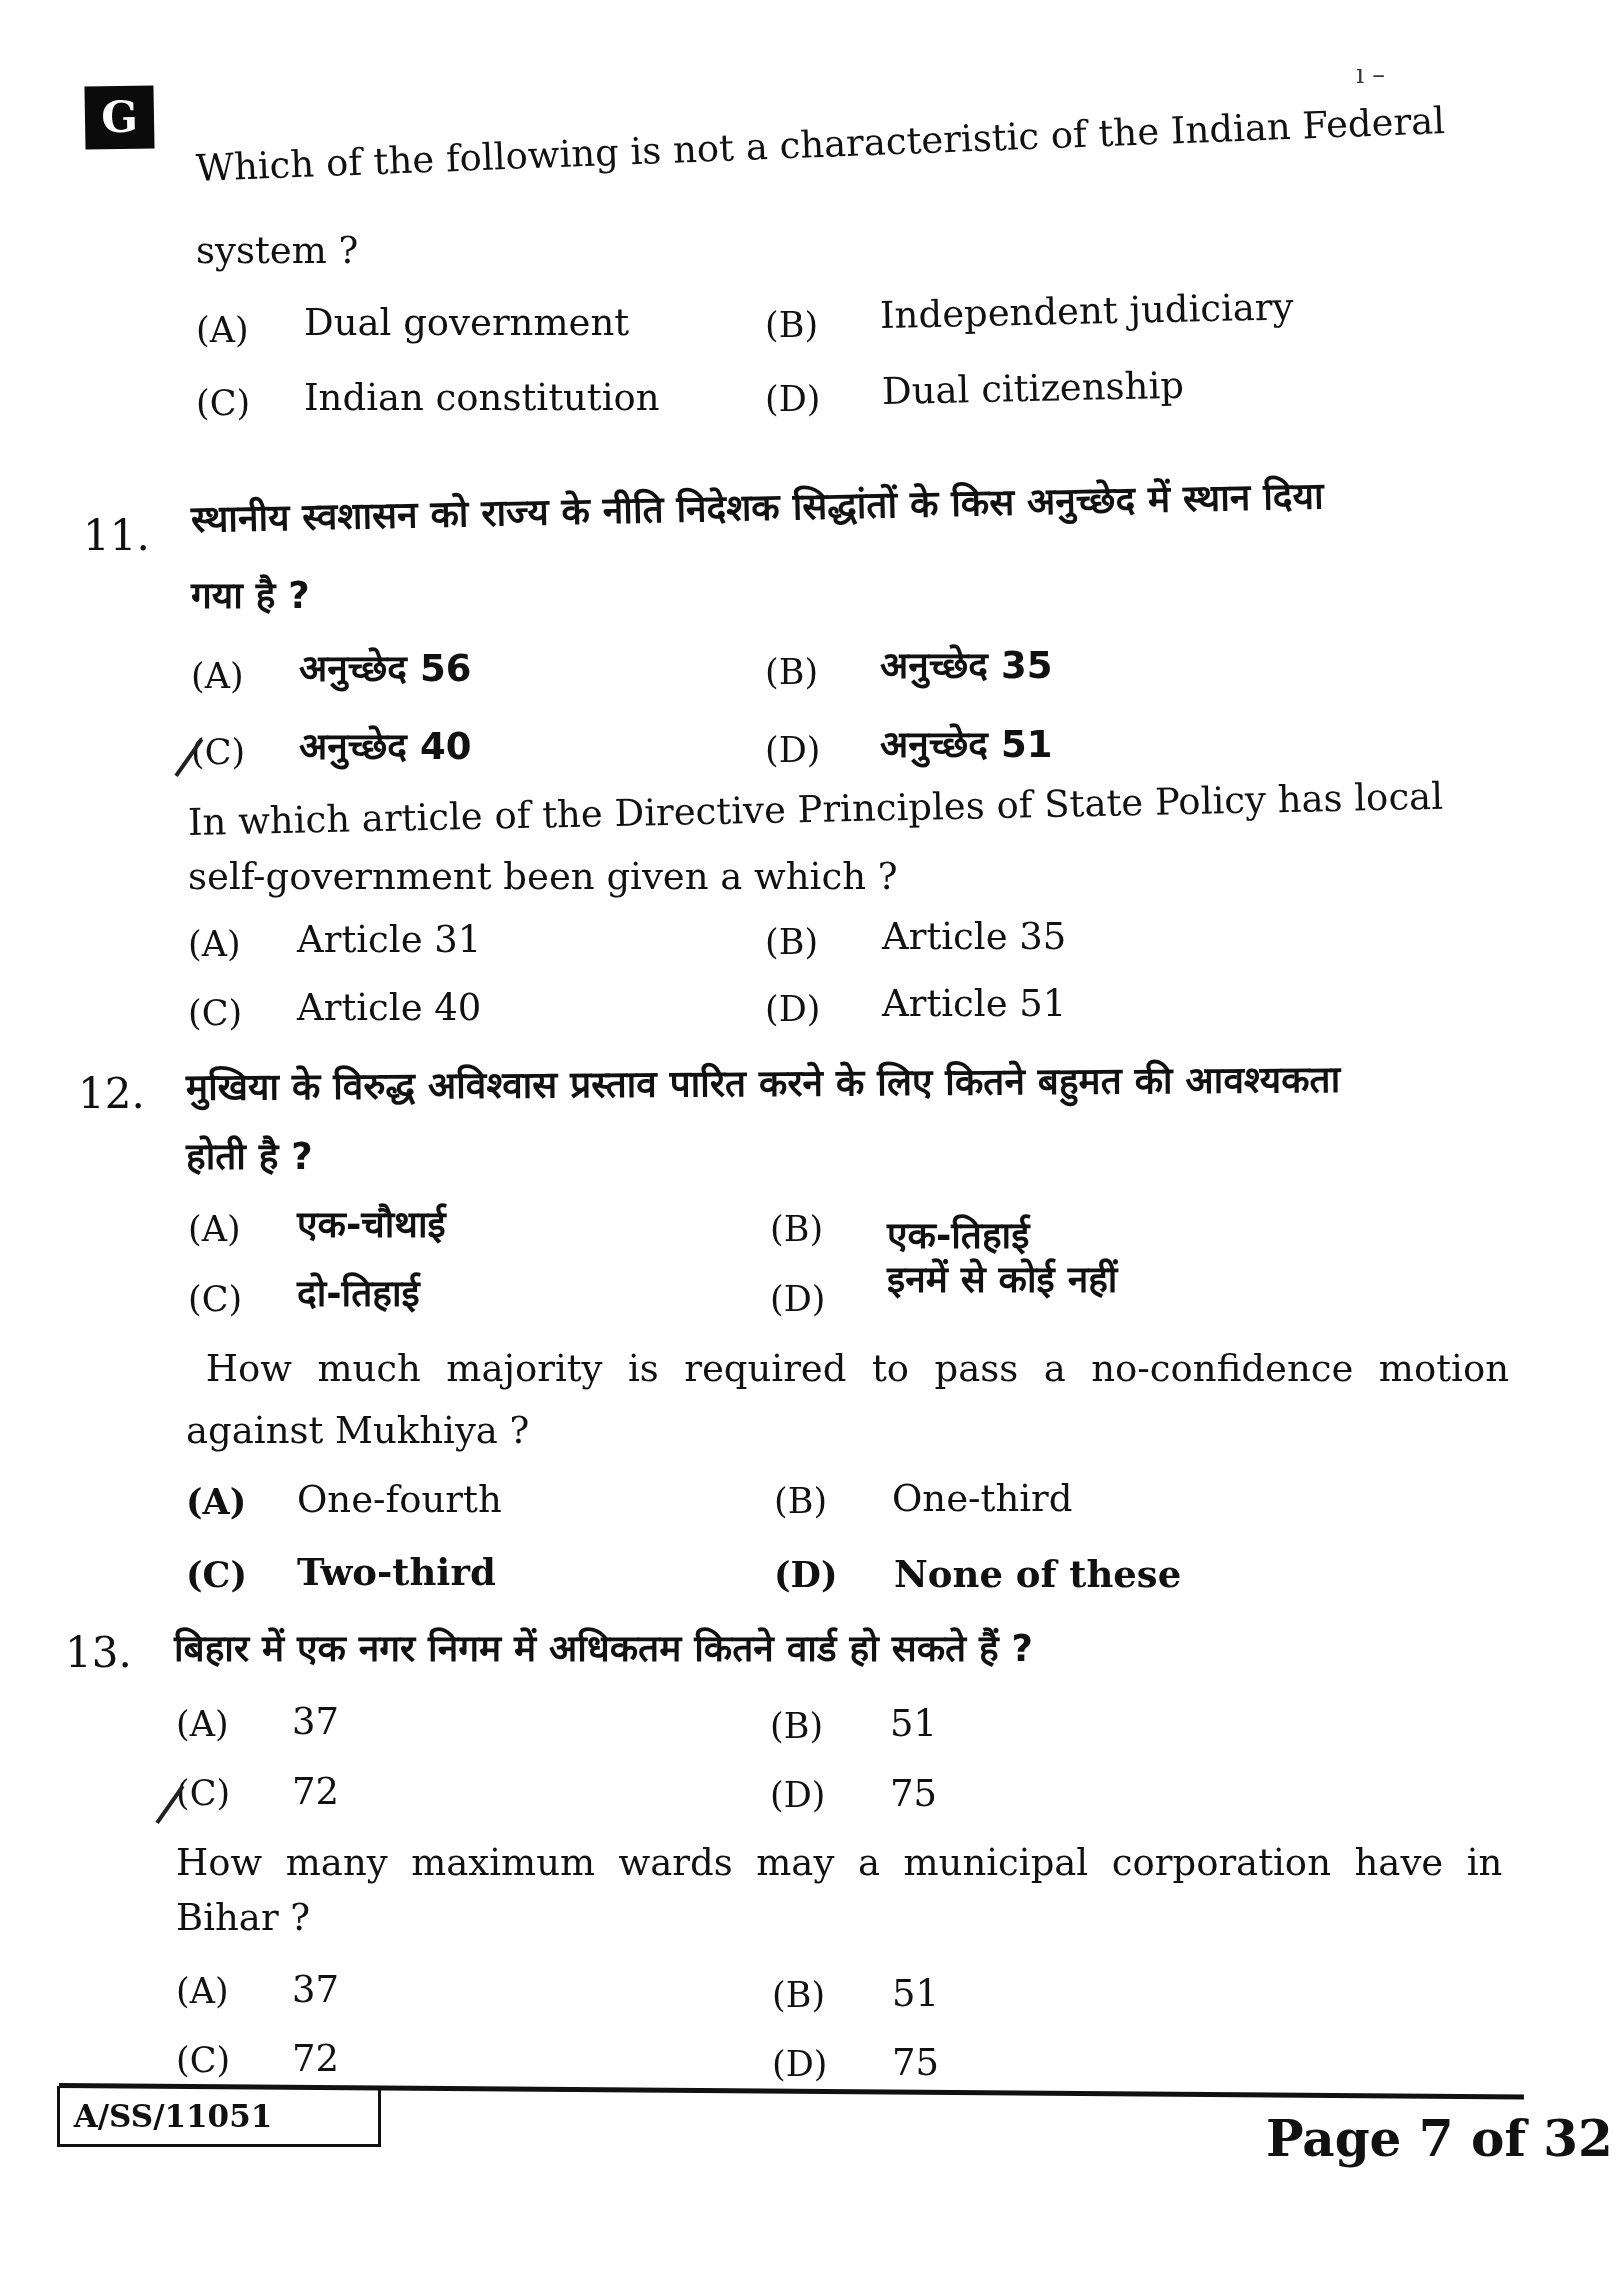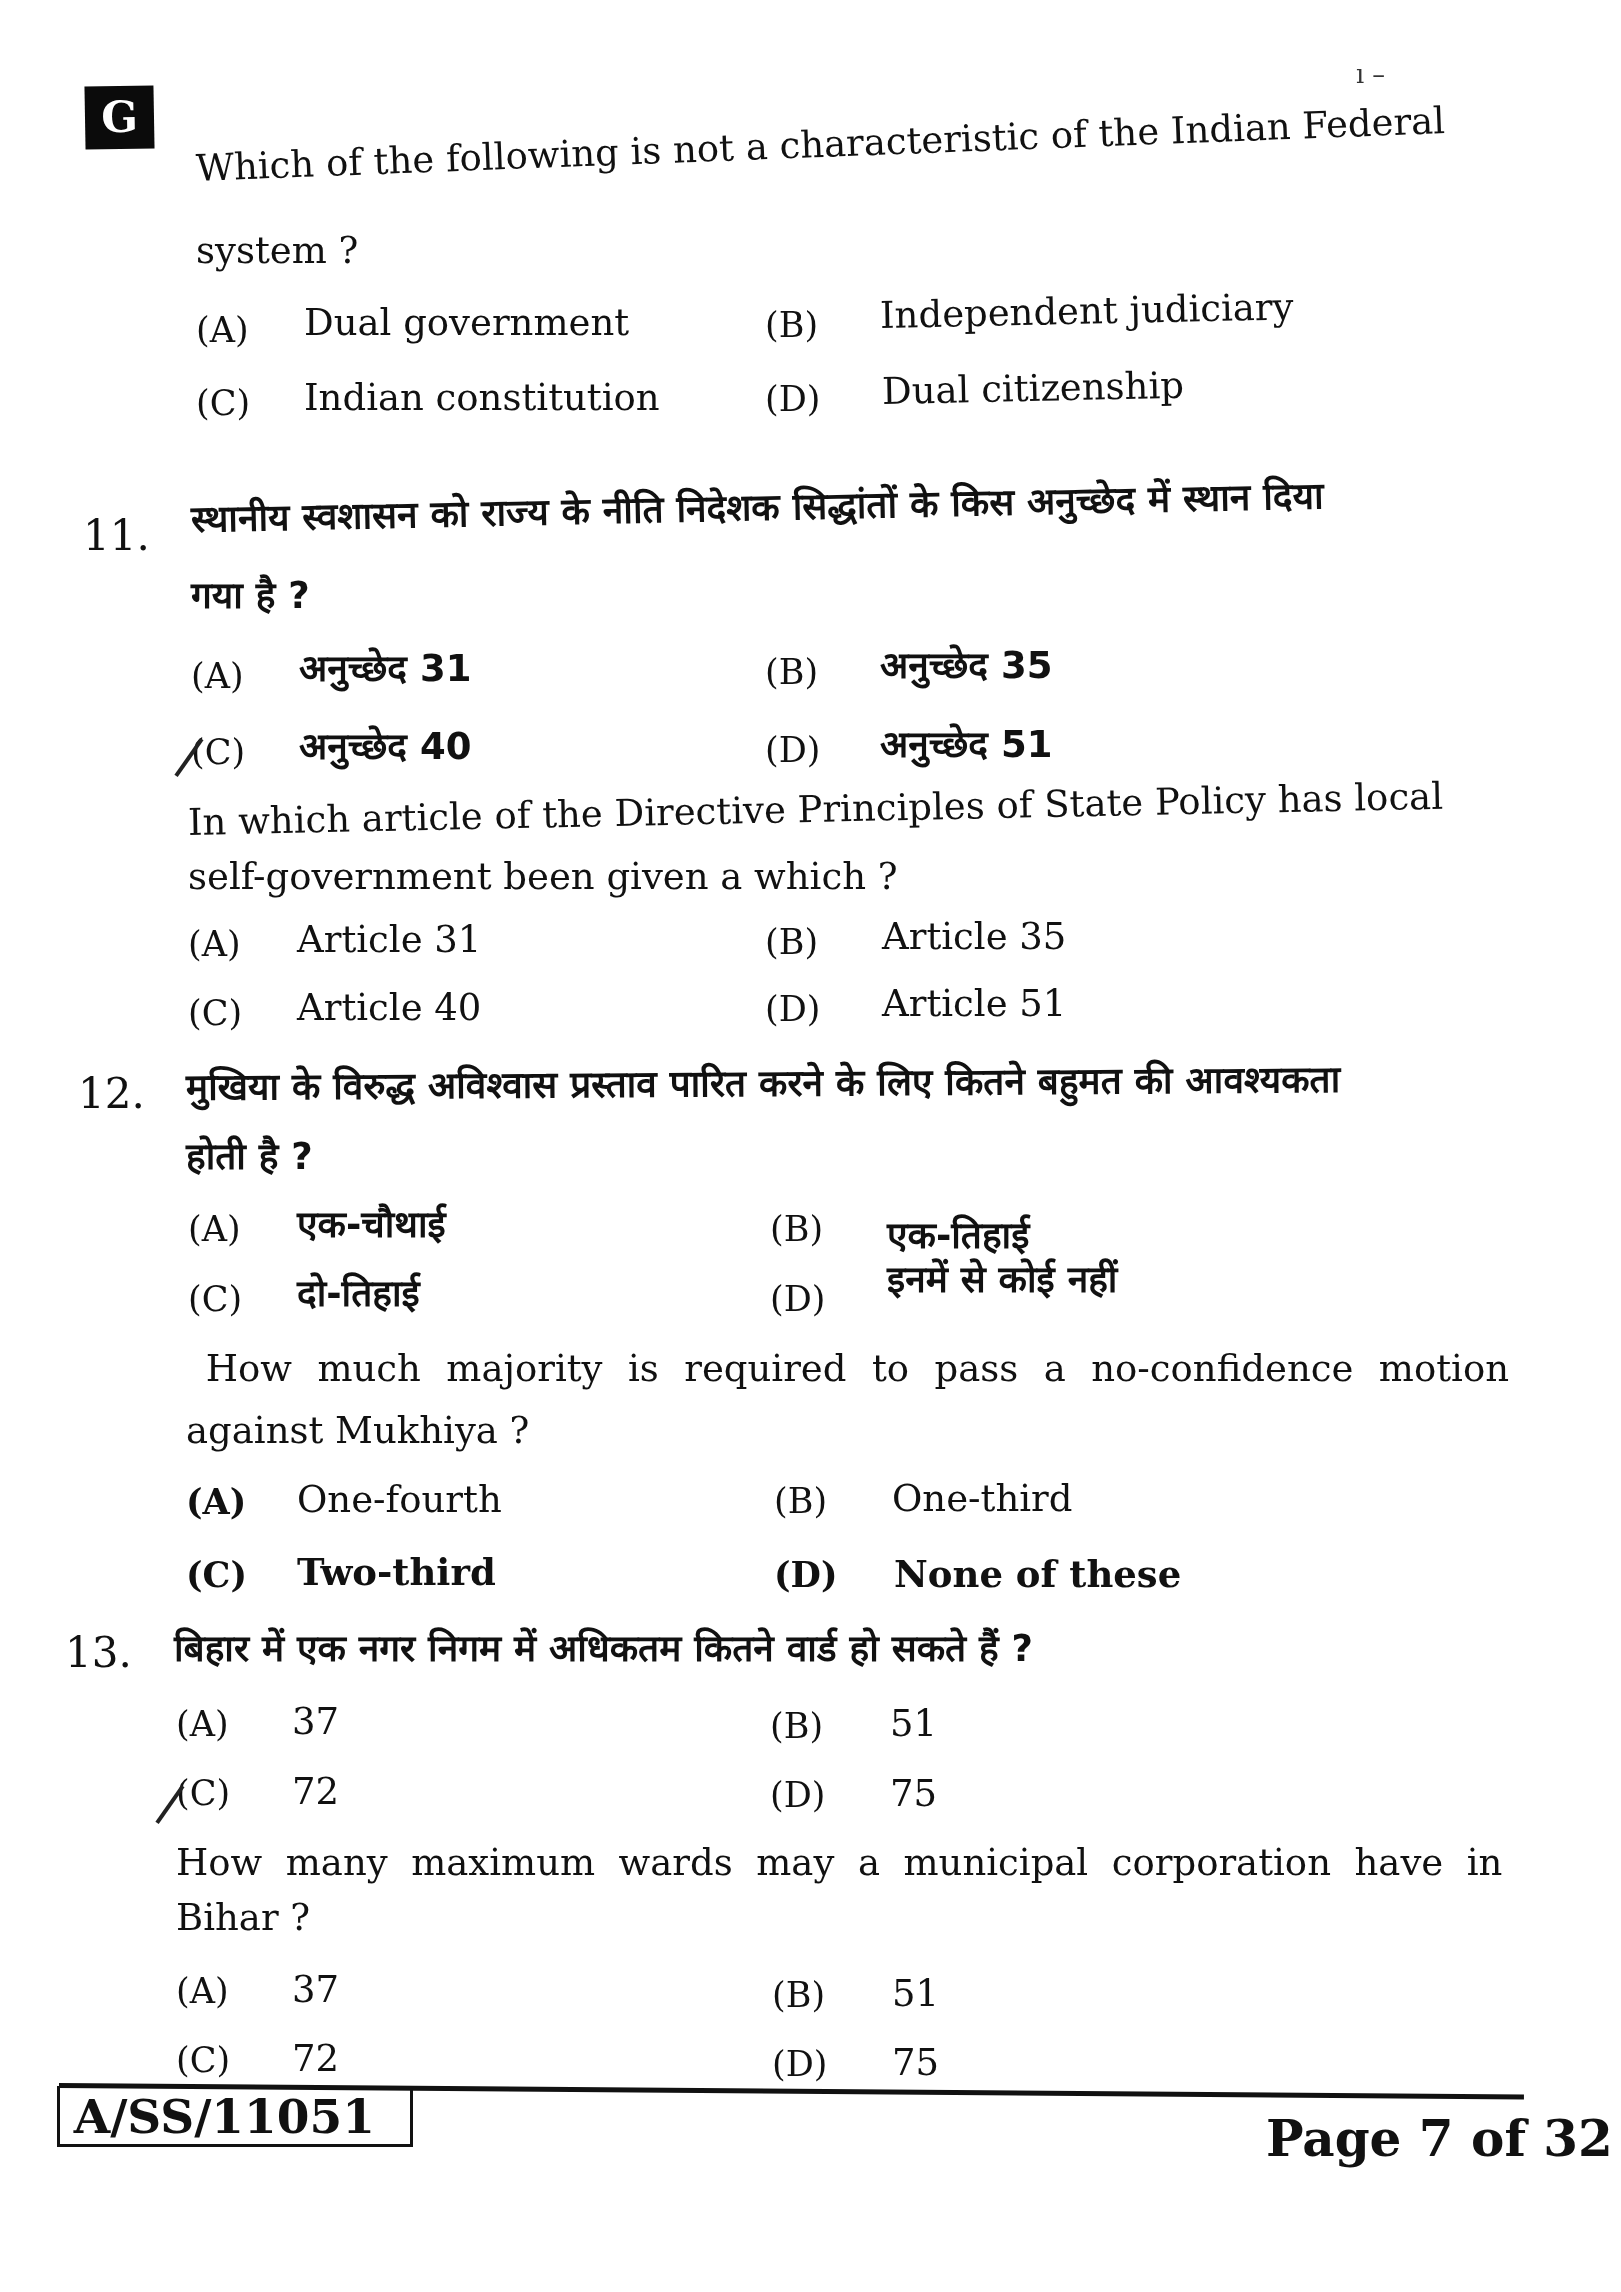--- a/index.html
+++ b/index.html
@@ -26,23 +26,23 @@
   .justify { width: 1323px; display: flex; justify-content: space-between; }
   .tick {
     position: absolute; width: 45px; height: 3.9px; background: #222;
     transform: rotate(-55deg); transform-origin: left center;
   }
   .footer-rule {
     position: absolute; left: 59px; top: 2083px; width: 1465px; height: 4.9px;
     background: #111; transform: rotate(0.45deg); transform-origin: left center;
   }
   .code-box {
-    position: absolute; left: 57px; top: 2086px; width: 356px; height: 61px;
+    position: absolute; left: 57px; top: 2086px; width: 324px; height: 61px;
     border: 3.9px solid #111; border-top: none; font-family: "DejaVu Serif", serif;
-    font-weight: bold; font-size: 47px; line-height: 61px; padding-left: 13.7px;
+    font-weight: bold; font-size: 31px; line-height: 61px; padding-left: 13.7px;
     box-sizing: border-box;
   }
   .page-no {
     position: absolute; left: 1266px; top: 2109px; font-family: "DejaVu Serif", serif;
     font-weight: bold; font-size: 50px; white-space: nowrap;
   }
 </style>
 </head>
 <body>
 
@@ -63,21 +63,21 @@
   <div class="opt-label" style="left:765px; top:376px;">(D)</div>
   <div class="opt-text tilt2" style="left:882px; top:368px;">Dual citizenship</div>
 </section>
 
 <section>
   <div class="qnum" style="left:83px; top:512px;">11.</div>
   <div class="line hi tilt2" style="left:191px; top:496px;">स्थानीय स्वशासन को राज्य के नीति निदेशक सिद्धांतों के किस अनुच्छेद में स्थान दिया</div>
   <div class="line hi" style="left:191px; top:572px;">गया है ?</div>
 
   <div class="opt-label" style="left:191px; top:653px;">(A)</div>
-  <div class="opt-text hi" style="left:299px; top:645px;">अनुच्छेद 31</div>
+  <div class="opt-text hi" style="left:299px; top:645px;">अनुच्छेद 56</div>
   <div class="opt-label" style="left:765px; top:649px;">(B)</div>
   <div class="opt-text hi" style="left:880px; top:642px;">अनुच्छेद 35</div>
 
   <div class="opt-label" style="left:191px; top:729px;">(C)</div>
   <div class="tick" style="left:176px; top:774px;"></div>
   <div class="opt-text hi" style="left:299px; top:723px;">अनुच्छेद 40</div>
   <div class="opt-label" style="left:765px; top:727px;">(D)</div>
   <div class="opt-text hi" style="left:880px; top:721px;">अनुच्छेद 51</div>
 
   <div class="line tilt2" style="left:188px; top:799px;">In which article of the Directive Principles of State Policy has local</div>

